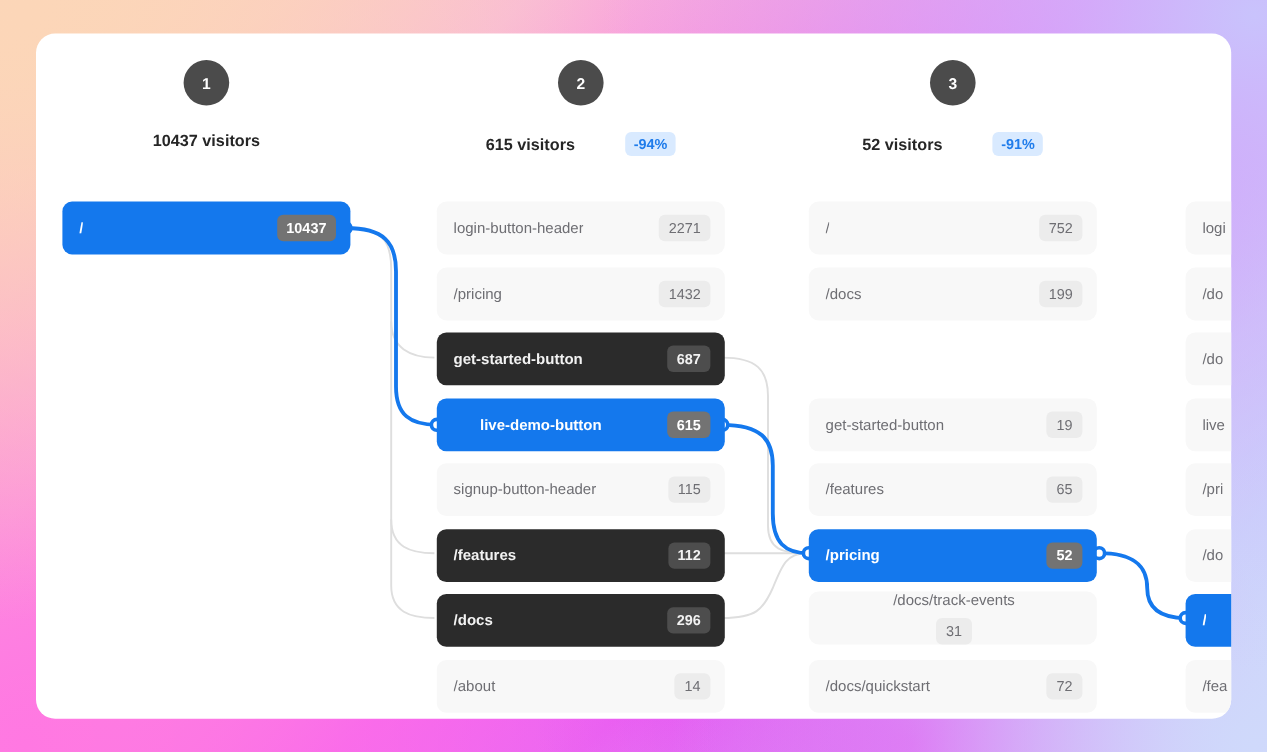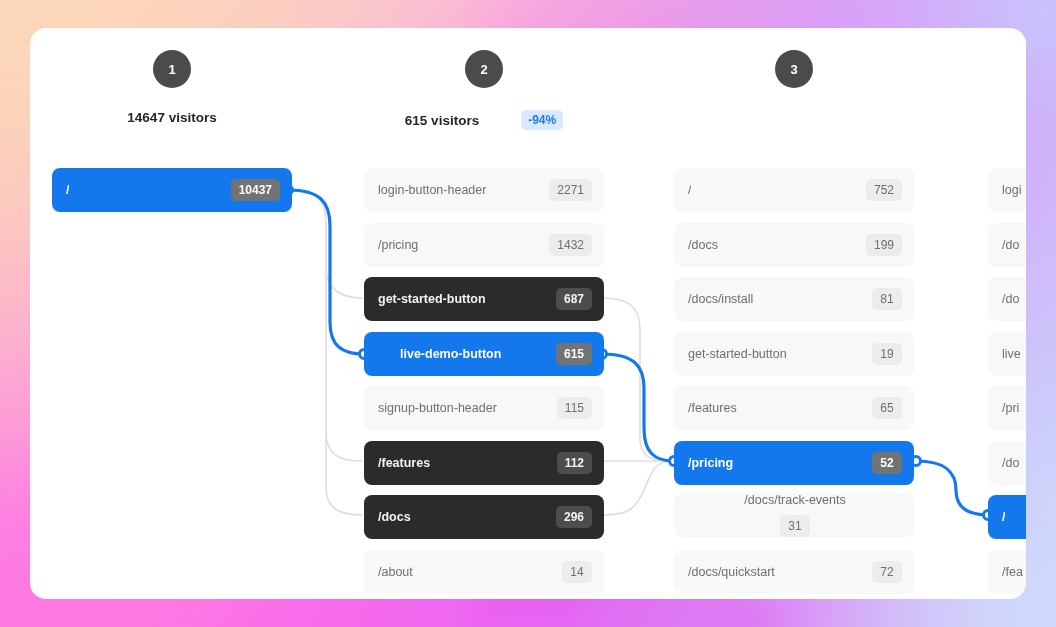--- a/index.html
+++ b/index.html
@@ -174,21 +174,21 @@
       <circle class="node-dot-blue" cx="334" cy="326" r="4.5"></circle>
       <circle class="node-dot-blue" cx="572" cy="326" r="4.5"></circle>
       <circle class="node-dot-blue" cx="644" cy="433" r="4.5"></circle>
       <circle class="node-dot-blue" cx="886" cy="433" r="4.5"></circle>
       <circle class="node-dot-blue" cx="958" cy="487" r="4.5"></circle>
     </svg>
 
   <div class="col-head" style="left: 22px; top: 22px;">
         <div class="step-circle">1</div>
         <div class="head-row">
-          <span class="visitors">14647 visitors</span>
+          <span class="visitors">10437 visitors</span>
         </div>
       </div>
       <div class="column" style="left: 22px; top: 0px; height: 571px;">
         <div class="row active" style="top: 140px;">
           <span class="label">/</span>
           <span class="count">10437</span>
         </div>
       </div>
       <div class="col-head" style="left: 334px; top: 22px;">
         <div class="step-circle">2</div>
@@ -226,34 +226,34 @@
           <span class="label">/docs</span>
           <span class="count">296</span>
         </div>
         <div class="row plain" style="top: 521.5px;">
           <span class="label">/about</span>
           <span class="count">14</span>
         </div>
       </div>
       <div class="col-head" style="left: 644px; top: 22px;">
         <div class="step-circle">3</div>
+        <div class="head-row">
+          <span class="visitors">52 visitors</span>
+          <span class="delta">-91%</span>
+        </div>
       </div>
       <div class="column" style="left: 644px; top: 0px; height: 571px;">
         <div class="row plain" style="top: 140px;">
           <span class="label">/</span>
           <span class="count">752</span>
         </div>
         <div class="row plain" style="top: 194.5px;">
           <span class="label">/docs</span>
           <span class="count">199</span>
         </div>
-        <div class="row plain" style="top: 249px;">
-          <span class="label">/docs/install</span>
-          <span class="count">81</span>
-        </div>
         <div class="row plain" style="top: 303.5px;">
           <span class="label">get-started-button</span>
           <span class="count">19</span>
         </div>
         <div class="row plain" style="top: 358px;">
           <span class="label">/features</span>
           <span class="count">65</span>
         </div>
         <div class="row active" style="top: 412.5px;">
           <span class="label">/pricing</span>

